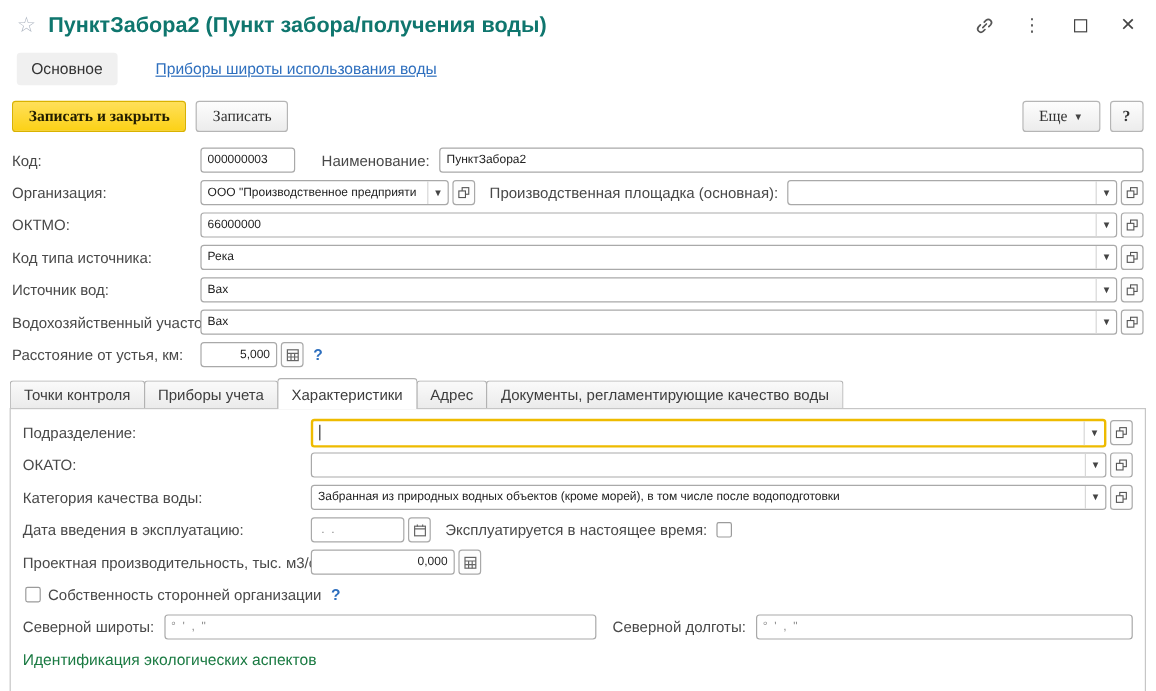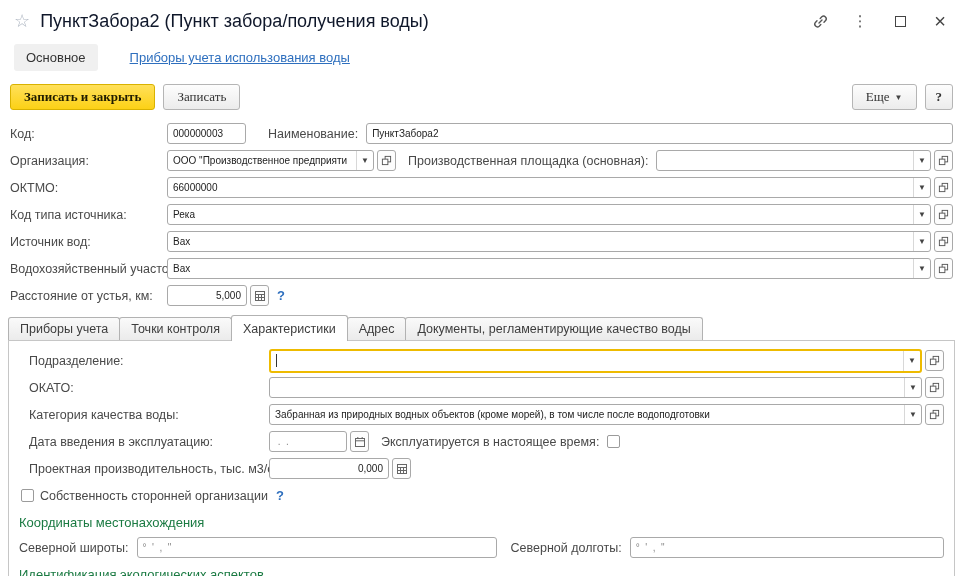--- a/index.html
+++ b/index.html
@@ -3,21 +3,21 @@
 <meta charset="utf-8">
 <style>
   * { box-sizing: border-box; margin: 0; padding: 0; }
   html,body { background:#fff; }
   body { font-family:"Liberation Sans", sans-serif; font-size:13px; color:#333; }
   .win { position:relative; width:963px; height:576px; background:#fff; overflow:hidden; }
 
   
   .hdr { display:flex; align-items:center; padding:10px 14px 4px 14px; }
   .star { font-size:18px; color:#aeb6c2; margin-right:10px; cursor:pointer; }
-  .title { font-size:18px; color:#0f172a; flex:1; white-space:nowrap; overflow:hidden; }
+  .title { font-size:18px; color:#0f766e; flex:1; white-space:nowrap; overflow:hidden;font-weight:bold; }
   .winbtns { display:flex; align-items:center; gap:22px; color:#444; }
   .winbtn { cursor:pointer; display:flex; align-items:center; justify-content:center; width:18px; height:18px; }
   .dots { font-size:15px; color:#555; letter-spacing:0; }
   .maxi { width:11px; height:11px; border:1.5px solid #444; }
   .closex { font-size:20px; color:#444; line-height:11px; }
 
   
   .nav { display:flex; align-items:center; padding:8px 14px 9px 14px; gap:32px; }
   .nav-chip { background:#f0f0f0; border-radius:3px; padding:6px 12px; color:#333; cursor:pointer; }
   .nav-link { color:#2e6fbe; text-decoration:underline; cursor:pointer; }
@@ -53,21 +53,21 @@
 
   
   .tabzone { margin:6px 8px 0 8px; }
   .tabstrip { display:flex; align-items:flex-end; position:relative; }
   .tab { border:1px solid #b2b2b2; border-bottom:none; border-radius:3px 3px 0 0;
          background:linear-gradient(#fafafa,#ebebeb); padding:4px 11px 4px 11px; font-size:12.5px;
          color:#3d3d3d; cursor:pointer; margin-right:-1px; position:relative; white-space:nowrap; }
   .tab.active { background:#fff; padding-top:6px; padding-bottom:5px; z-index:2; margin-bottom:-1px; }
   .panel { border:1px solid #c6c6c6; height:254px; padding:6px 10px 0 10px; position:relative; z-index:1; }
   .prow { display:flex; align-items:center; height:27px; }
-  .plabel { width:240px; flex-shrink:0; font-size:12.5px; color:#494949; white-space:nowrap;margin-left:10px; }
+  .plabel { width:240px; flex-shrink:0; font-size:12.5px; color:#494949; white-space:nowrap; }
   .fld-focus { border:2px solid #eebb00; height:24px; }
   .cursorbar { width:1px; height:13px; background:#333; margin-left:5px; }
   .ghead { color:#1a7a42; font-size:13px; padding:6px 0 4px 0; }
   .inline-label { font-size:12.5px; color:#494949; white-space:nowrap; margin-right:8px; }
 
   svg.mini { display:block; }
 </style>
 </head>
 <body>
 
@@ -87,21 +87,21 @@
       <span class="winbtn dots">⋮</span>
       <span class="winbtn">
           <span class="maxi"></span>
         </span>
       <span class="winbtn closex">×</span>
     </div>
   </div>
 
   <div class="nav">
     <span class="nav-chip">Основное</span>
-    <span class="nav-link">Приборы учета использования воды</span>
+    <span class="nav-link">Приборы широты использования воды</span>
   </div>
 
   <div class="cmdbar">
     <button class="btn btn-primary">Записать и закрыть</button>
     <button class="btn">Записать</button>
     <span class="spacer"></span>
     <button class="btn btn-more">
       <span>Еще</span>
       <span class="caret">▼</span>
     </button>
@@ -209,40 +209,40 @@
       <span class="openbtn">
         <svg class="mini" width="11" height="11" viewBox="0 0 12 12" fill="none" stroke="#555" stroke-width="1">
           <rect x="4.5" y="1.5" width="6" height="6"></rect>
             <rect x="1.5" y="4.5" width="6" height="6" fill="#fdfdfd"></rect>
         </svg>
       </span>
     </div>
 
     <div class="frow">
       <span class="flabel">Расстояние от устья, км:</span>
-      <span class="fld num" style="width:80px;">
+      <span class="fld num" style="width:64px;">
         <input value="5,000" style="">
       </span>
       <span class="openbtn">
         <svg class="mini" width="12" height="12" viewBox="0 0 12 12" fill="none" stroke="#666" stroke-width="1">
           <rect x="1.5" y="1.5" width="9" height="9"></rect>
             <line x1="1.5" y1="4.5" x2="10.5" y2="4.5"></line>
           <line x1="4.5" y1="4.5" x2="4.5" y2="10.5"></line>
             <line x1="7.5" y1="4.5" x2="7.5" y2="10.5"></line>
           <line x1="1.5" y1="7.5" x2="10.5" y2="7.5"></line>
         </svg>
       </span>
       <span class="help-q">?</span>
     </div>
   </div>
 
   <div class="tabzone">
     <div class="tabstrip">
+      <span class="tab">Точки контроля</span>
       <span class="tab">Приборы учета</span>
-      <span class="tab">Точки контроля</span>
       <span class="tab active">Характеристики</span>
       <span class="tab">Адрес</span>
       <span class="tab">Документы, регламентирующие качество воды</span>
     </div>
 
     <div class="panel">
 
       <div class="prow">
         <span class="plabel">Подразделение:</span>
         <span class="fld fld-focus grow">
@@ -324,21 +324,20 @@
           </svg>
         </span>
       </div>
 
       <div class="prow">
         <span class="cb" style="margin-left:2px;"></span>
         <span class="cblabel">Собственность сторонней организации</span>
         <span class="help-q">?</span>
       </div>
 
-      <div class="ghead">Координаты местонахождения</div>
 
       <div class="prow">
         <span class="inline-label">Северной широты:</span>
         <span class="fld" style="width:360px;">
           <input placeholder="°  '  ,  &quot;" style="">
         </span>
         <span class="inline-label" style="margin-left:14px;">Северной долготы:</span>
         <span class="fld grow">
           <input placeholder="°  '  ,  &quot;" style="">
         </span>

